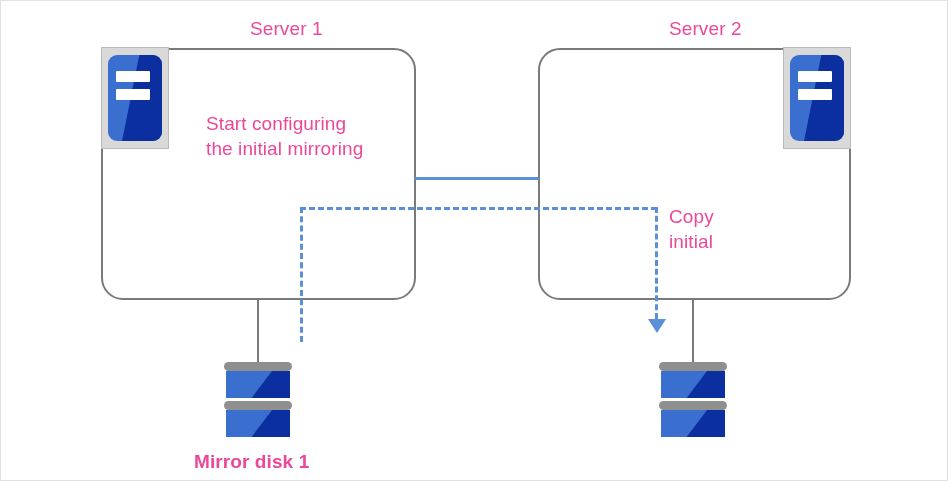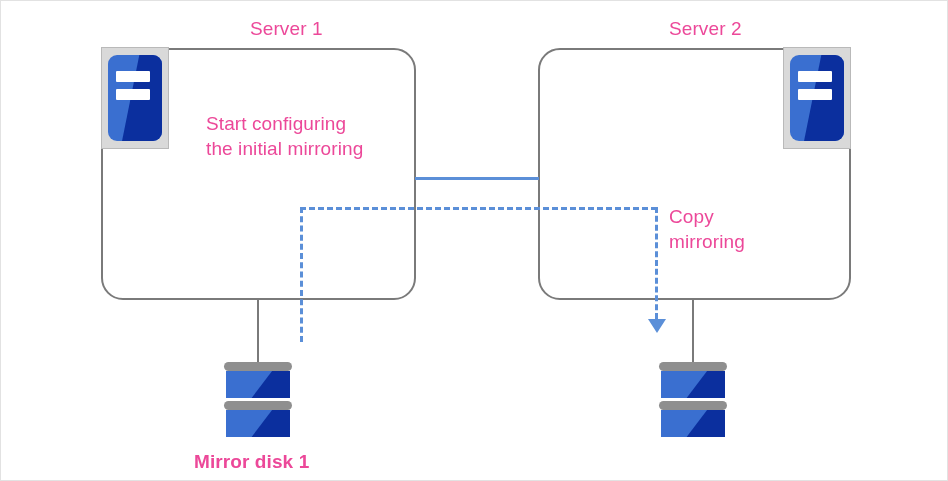--- a/index.html
+++ b/index.html
@@ -196,15 +196,15 @@
       <div class="dark"></div>
     </div>
     <div class="cap" style="top:39px;"></div>
     <div class="body" style="top:48px;">
       <div class="dark"></div>
     </div>
   </div>
 
 
   <div class="label" style="left:668px; top:203px;">Copy</div>
-  <div class="label" style="left:668px; top:228px;">mirroring</div>
+  <div class="label" style="left:668px; top:228px;">initial</div>
 
 </div>
 
 </body></html>

